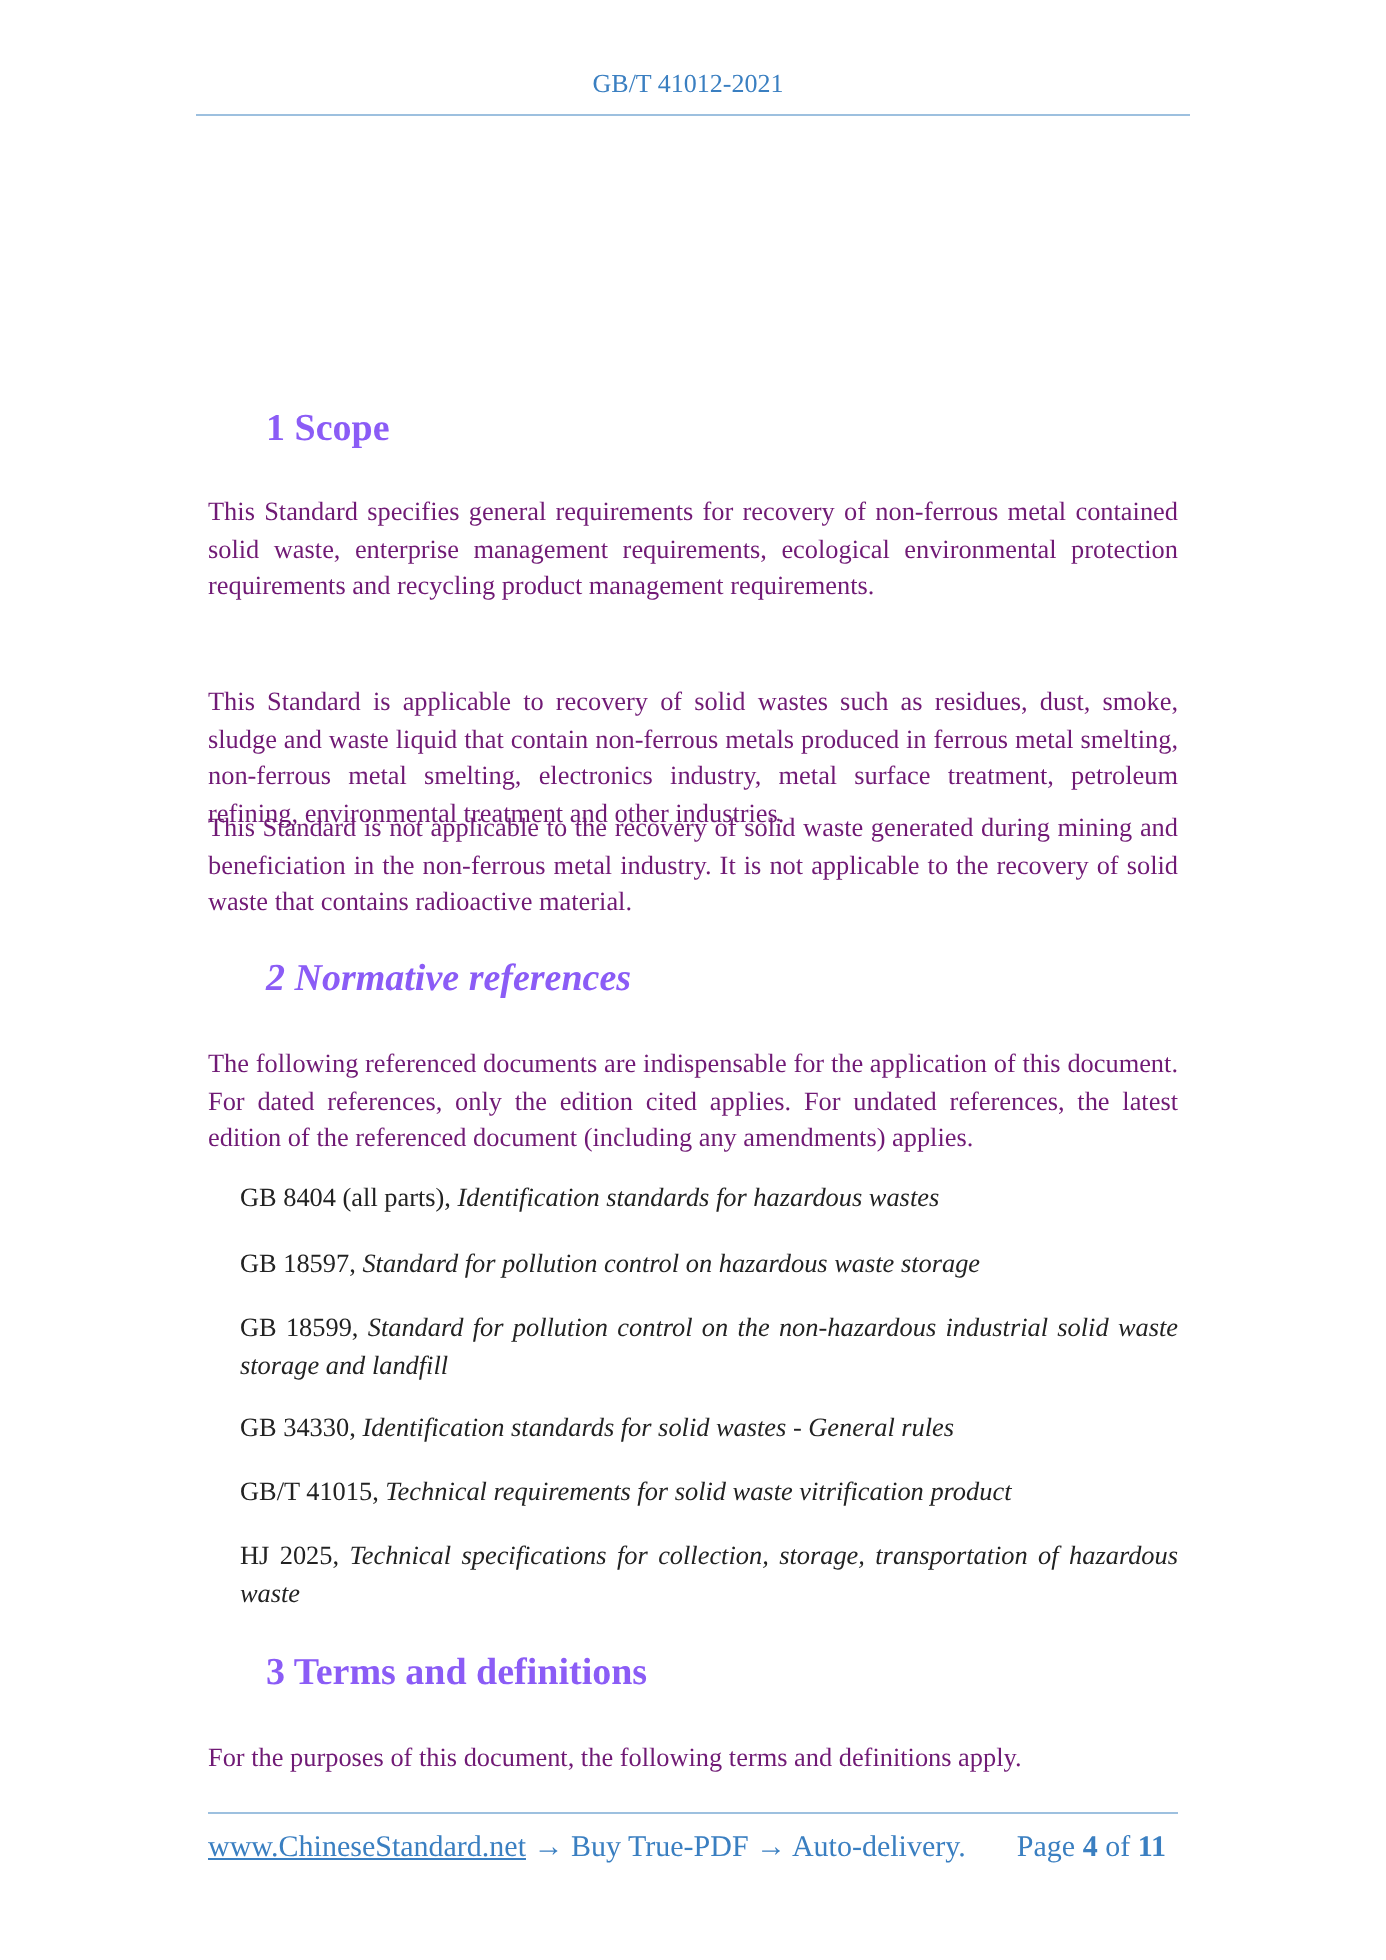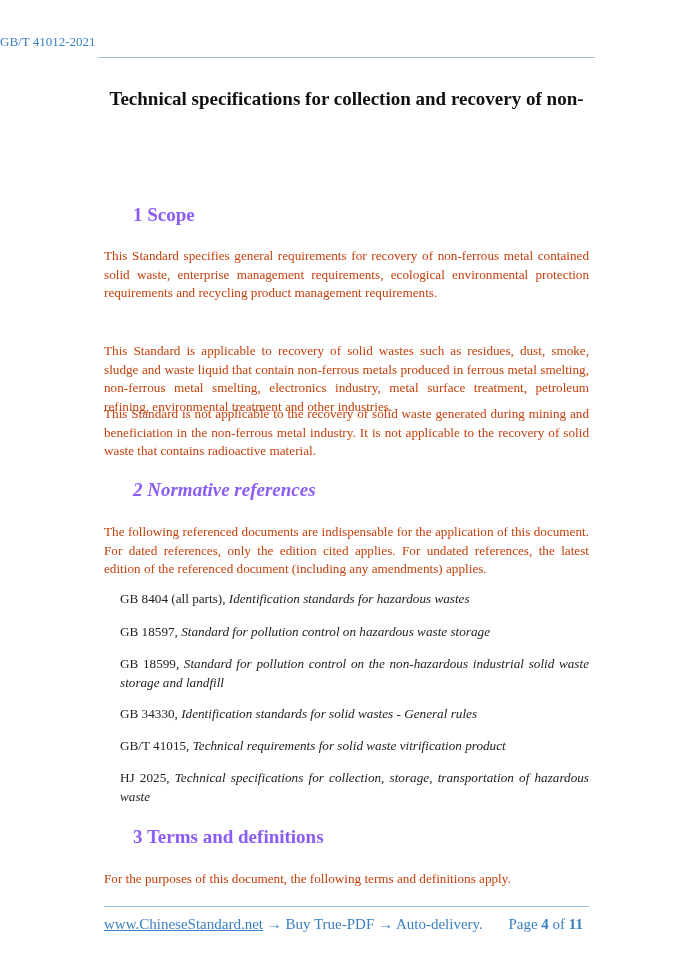--- a/index.html
+++ b/index.html
@@ -1,42 +1,41 @@
 <!DOCTYPE html>
 <html><head>
 <meta charset="utf-8">
 <style>
   html, body { margin: 0; padding: 0; background: #ffffff; }
   body { width: 693px; height: 980px; position: relative; overflow: hidden;
          font-family: "Liberation Serif", "DejaVu Serif", serif; color: #111; }
-  .header { position: absolute; top: 34px; left: 0; width: 688px; 
+  .header { position: absolute; top: 34px; left: 0; width: 688px; text-align: center;
             font-size: 13px; color: #3a7fc1; }
   .header-rule { position: absolute; top: 57px; left: 98px; width: 497px; height: 1px; background: #9dc0df; }
   .title { position: absolute; top: 80px; left: 100px; width: 493px; text-align: center;
            font-weight: bold; font-size: 19px; line-height: 37px; color: #111; }
   .h1 { position: absolute; left: 104px; font-weight: bold; font-size: 19px; color: #8b5cf6; margin-left: 29px; }
   .para { position: absolute; left: 104px; width: 485px; font-size: 13.2px; line-height: 18.5px;
-          text-align: justify; color: #c2410c; }
+          text-align: justify; color: #701a75; }
   .ref { position: absolute; left: 120px; width: 469px; font-size: 13.2px; line-height: 18.5px;
          text-align: justify; color: #222; }
   .ref i { font-style: italic; }
   .footer-rule { position: absolute; top: 906px; left: 104px; width: 485px; height: 1px; background: #9dc0df; }
   .footer { position: absolute; top: 916px; left: 104px; width: 485px; font-size: 15px; color: #3a7fc1; }
   .footer a { color: #3a7fc1; text-decoration: underline; }
   .footer .right { position: absolute; right: 6px; top: 0; }
   .footer .right b { font-weight: bold; }
 </style>
 </head>
 <body>
 
 <div class="header">GB/T 41012-2021</div>
 <div class="header-rule"></div>
 
 <div class="title">
-  <div>Technical specifications for collection and recovery of non-</div>
 </div>
 
 <div class="h1" style="top:204px;">1 Scope</div>
 <div class="para" style="top:247px;">This Standard specifies general requirements for recovery of non-ferrous metal contained solid waste, enterprise management requirements, ecological environmental protection requirements and recycling product management requirements.</div>
 <div class="para" style="top:306px;margin-top:36px;">This Standard is applicable to recovery of solid wastes such as residues, dust, smoke, sludge and waste liquid that contain non-ferrous metals produced in ferrous metal smelting, non-ferrous metal smelting, electronics industry, metal surface treatment, petroleum refining, environmental treatment and other industries.</div>
 <div class="para" style="top:405px;">This Standard is not applicable to the recovery of solid waste generated during mining and beneficiation in the non-ferrous metal industry. It is not applicable to the recovery of solid waste that contains radioactive material.</div>
 
 <div class="h1" style="top:479px;font-style:italic;">2 Normative references</div>
 <div class="para" style="top:523px;">The following referenced documents are indispensable for the application of this document. For dated references, only the edition cited applies. For undated references, the latest edition of the referenced document (including any amendments) applies.</div>
 

